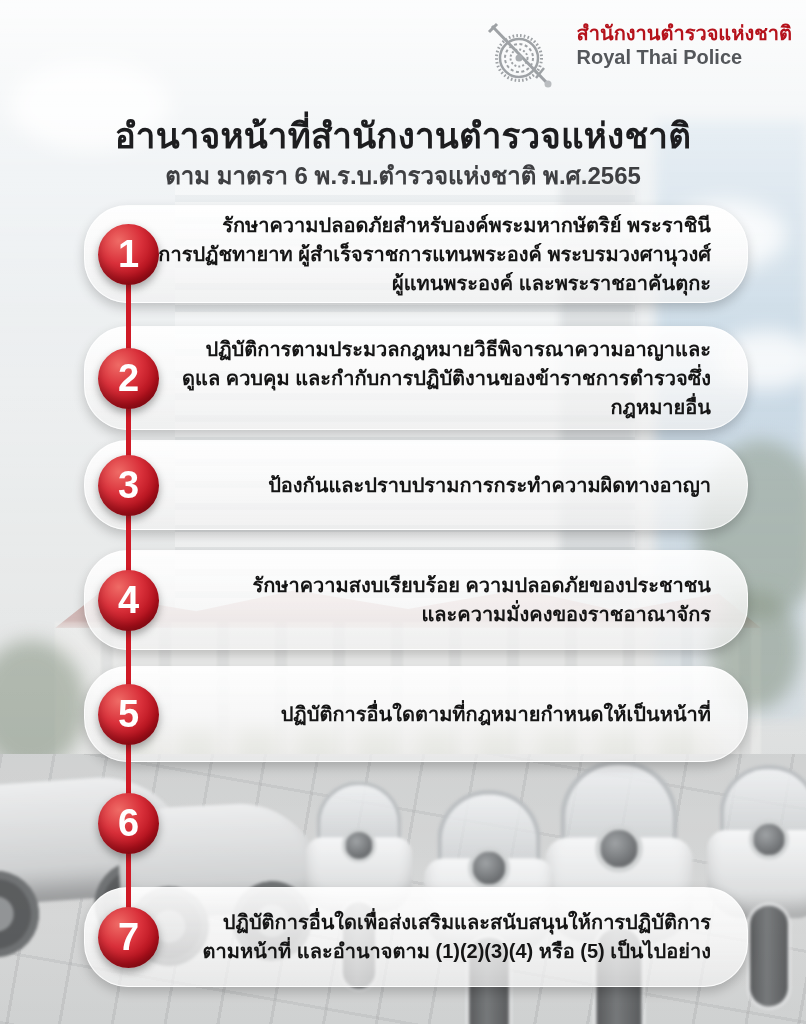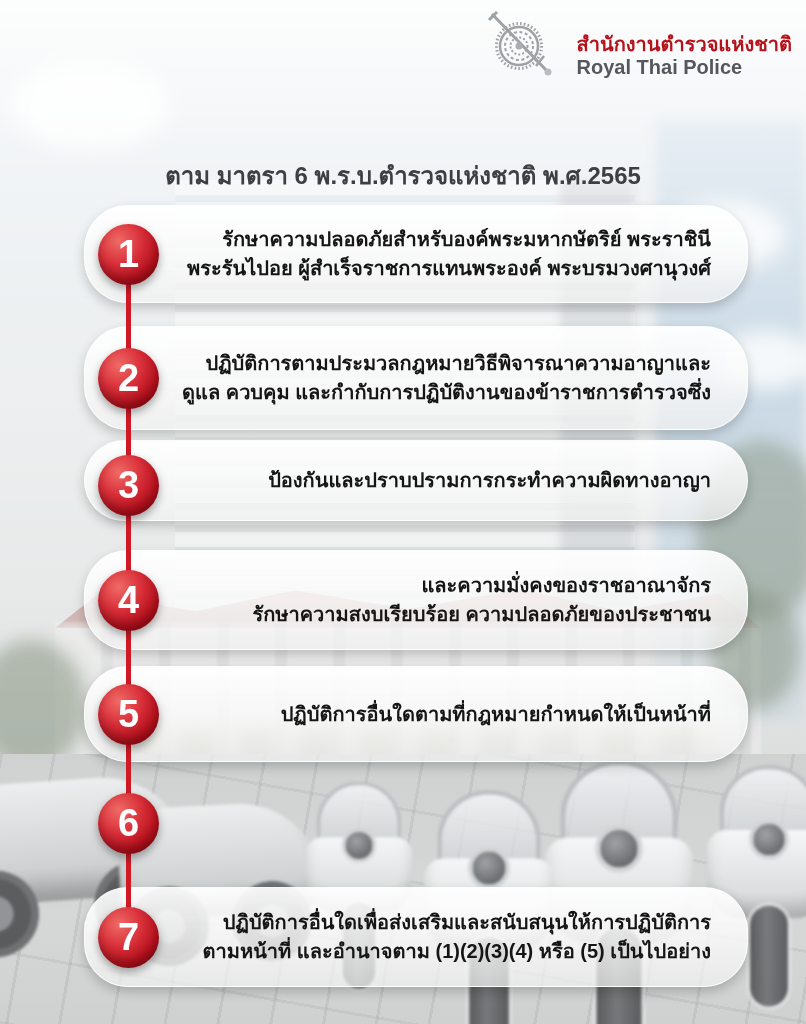--- a/index.html
+++ b/index.html
@@ -85,21 +85,21 @@
     background:radial-gradient(circle,#7e8183 28%,#3c3e40 30% 100%);
     box-shadow:inset 0 0 0 8px #55585a;
   }
   .sidebike .w1{left:8px;}
   .sidebike .w2{right:14px;}
   .bg-wash{
     position:absolute;inset:0;
     background:linear-gradient(180deg,rgba(255,255,255,.88) 0%,rgba(255,255,255,.55) 14%,rgba(255,255,255,.30) 32%,rgba(255,255,255,.22) 55%,rgba(255,255,255,.18) 75%,rgba(255,255,255,.14) 100%);
   }
   
-  .brand{position:absolute;top:10px;right:14px;display:flex;align-items:flex-end;gap:21px;z-index:10;}
+  .brand{position:absolute;top:22px;right:14px;display:flex;align-items:flex-start;gap:21px;z-index:10;}
   .brand-text{display:flex;flex-direction:column;line-height:1.18;}
   .brand-th{font-size:20px;font-weight:bold;color:#b5121b;}
   .brand-en{font-size:20px;font-weight:bold;color:#54575b;}
   .emblem{width:70px;height:70px;opacity:.85;}
   
   .title{
     position:absolute;top:108px;left:0;width:100%;text-align:center;z-index:10;
     font-size:35px;font-weight:bold;color:#1d1d1f;margin:0;letter-spacing:.2px;
   }
   .subtitle{
@@ -124,21 +124,21 @@
   .card-line{font-size:20px;font-weight:bold;color:#151515;line-height:1.45;white-space:nowrap;}
   .badge{
     position:absolute;left:98px;width:61px;height:61px;border-radius:50%;z-index:6;
     background:radial-gradient(circle at 34% 28%,#ef6b66 0%,#d9303a 38%,#b3101c 68%,#7d050d 100%);
     box-shadow:0 4px 9px rgba(0,0,0,.35), inset 0 -7px 10px rgba(0,0,0,.22);
     display:flex;align-items:center;justify-content:center;
     color:#ffffff;font-size:38px;font-weight:bold;
   }
   .c1{top:205px;height:98px;} .b1{top:224px;}
   .c2{top:326px;height:104px;}.b2{top:348px;}
-  .c3{top:440px;height:81px;} .b3{top:455px;}
+  .c3{top:440px;height:90px;} .b3{top:455px;}
   .c4{top:550px;height:100px;}.b4{top:570px;}
   .c5{top:666px;height:96px;} .b5{top:684px;}
   .c6{top:779px;height:89px;} .b6{top:793px;}
   .c7{top:887px;height:100px;}.b7{top:907px;}
 </style>
 </head>
 <body>
 
 <div class="canvas">
 
@@ -206,50 +206,53 @@
         <circle cx="33" cy="36" r="3.5" fill="#9b9fa3" stroke="none"></circle>
         <circle cx="33" cy="36" r="22.5" stroke-dasharray="1.6 2.2" stroke-width="3"></circle>
       </g>
     </svg>
     <div class="brand-text">
       <span class="brand-th">สำนักงานตำรวจแห่งชาติ</span>
       <span class="brand-en">Royal Thai Police</span>
     </div>
   </header>
 
+  <h1 class="title">อำนาจหน้าที่สำนักงานตำรวจแห่งชาติ</h1>
   <h2 class="subtitle">ตาม มาตรา 6 พ.ร.บ.ตำรวจแห่งชาติ พ.ศ.2565</h2>
 
   <div class="timeline"></div>
 
   <section class="card c1">
     <div class="card-line">รักษาความปลอดภัยสำหรับองค์พระมหากษัตริย์ พระราชินี</div>
-    <div class="card-line">พระรันไปอย ผู้สำเร็จราชการแทนพระองค์ พระบรมวงศานุวงศ์</div>
+    <div class="card-line">การปฏัชทายาท ผู้สำเร็จราชการแทนพระองค์ พระบรมวงศานุวงศ์</div>
+    <div class="card-line">ผู้แทนพระองค์ และพระราชอาคันตุกะ</div>
   </section>
   <div class="badge b1">
       <span>1</span>
     </div>
 
   <section class="card c2">
     <div class="card-line">ปฏิบัติการตามประมวลกฎหมายวิธีพิจารณาความอาญาและ</div>
     <div class="card-line">ดูแล ควบคุม และกำกับการปฏิบัติงานของข้าราชการตำรวจซึ่ง</div>
+    <div class="card-line">กฎหมายอื่น</div>
   </section>
   <div class="badge b2">
       <span>2</span>
     </div>
 
   <section class="card c3">
     <div class="card-line">ป้องกันและปราบปรามการกระทำความผิดทางอาญา</div>
   </section>
   <div class="badge b3">
       <span>3</span>
     </div>
 
   <section class="card c4">
+    <div class="card-line">รักษาความสงบเรียบร้อย ความปลอดภัยของประชาชน</div>
     <div class="card-line">และความมั่งคงของราชอาณาจักร</div>
-    <div class="card-line">รักษาความสงบเรียบร้อย ความปลอดภัยของประชาชน</div>
   </section>
   <div class="badge b4">
       <span>4</span>
     </div>
 
   <section class="card c5">
     <div class="card-line">ปฏิบัติการอื่นใดตามที่กฎหมายกำหนดให้เป็นหน้าที่</div>
   </section>
   <div class="badge b5">
       <span>5</span>

